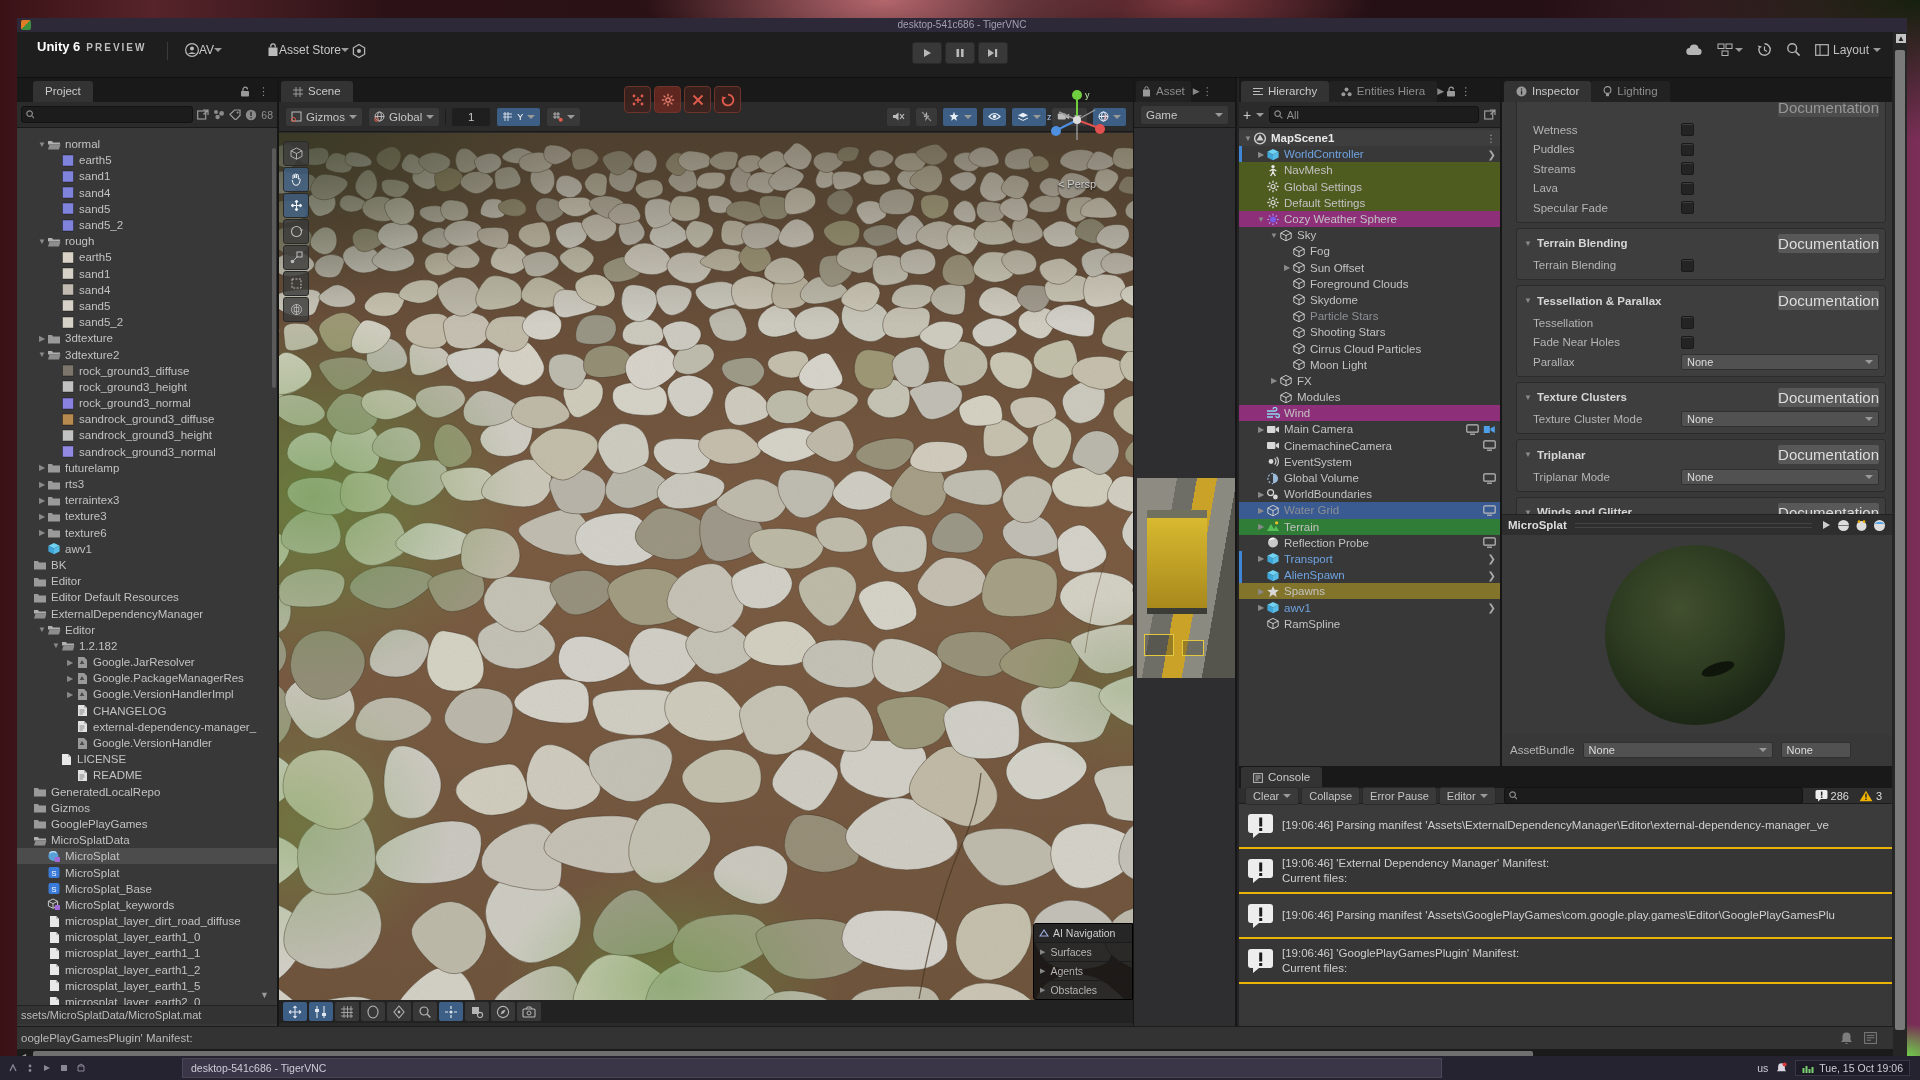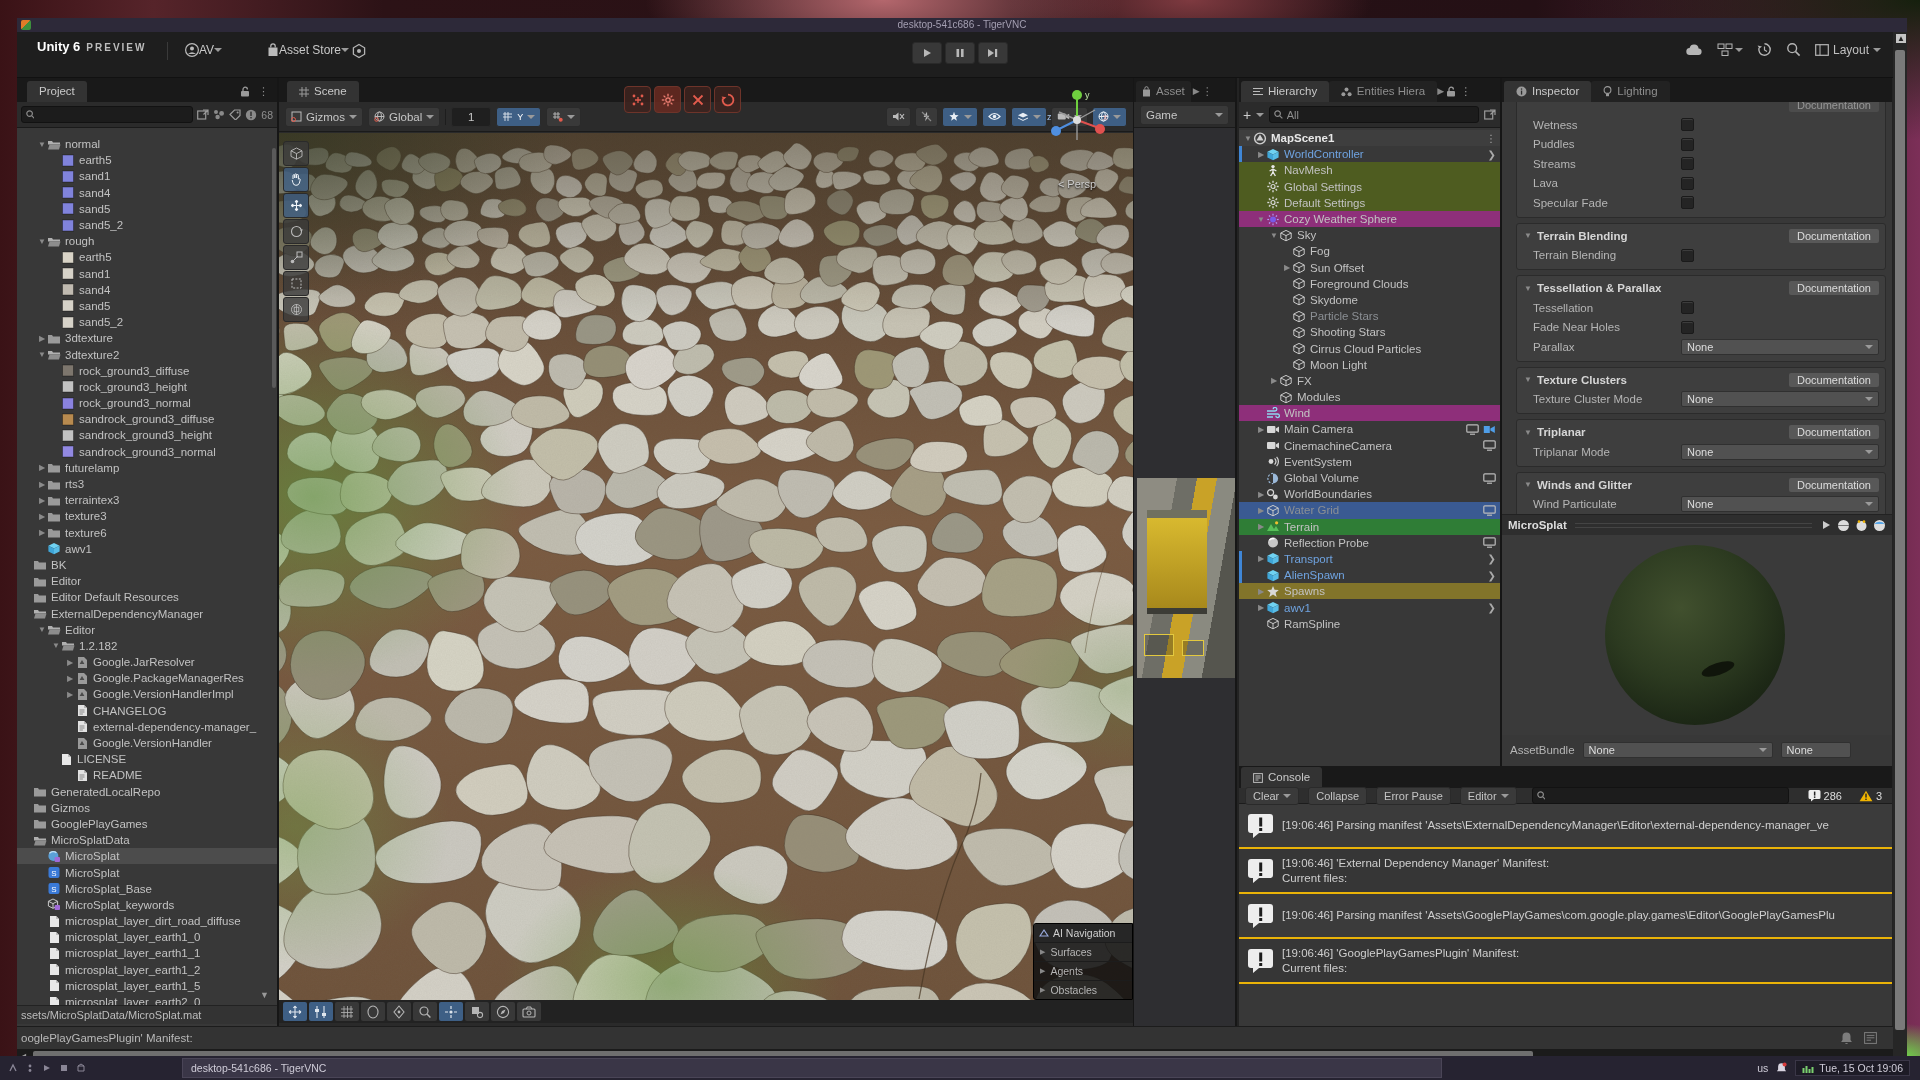--- a/index.html
+++ b/index.html
@@ -113,40 +113,40 @@
   .hrow.dimmed { color:#8b8f94; }
   .hrow .bar { position:absolute; left:0; top:0; width:3px; height:100%; background:#3f86d6; }
   .hrow .right-ics { margin-left:auto; display:flex; gap:4px; align-items:center; padding-right:4px; }
   .chev { color:#aaa; font-size:10px; }
 
   
   #inspector { left:1485px; top:60px; width:390px; height:688px; background:#383838; overflow:hidden; }
   .insp-box { background:#3e3e3e; border:1px solid #2b2b2b; border-radius:3px; margin:5px 6px 0 14px; padding:2px 0 4px; }
   .insp-hdr { display:flex; align-items:center; padding:3px 6px; }
   .insp-hdr .ttl { font-weight:bold; color:#d6d6d6; font-size:11.5px; margin-left:4px; }
-  .docbtn { margin-left:auto; background:#585858; border-radius:2px; color:#ddd; font-size:11px; padding:1px 8px; }
+  .docbtn { margin-left:auto; background:#585858; border-radius:2px; color:#ddd; font-size:15px; padding:1px 0; }
   .irow { display:flex; align-items:center; height:19.5px; padding:0 6px 0 16px; color:#b5b5b5; font-size:11.5px; }
   .irow .lbl { width:148px; flex:none; }
   .chk { width:13px; height:13px; background:#242424; border:1px solid #1a1a1a; border-radius:2px; box-shadow:inset 0 1px 0 #3c3c3c; }
   .sel-ctl { flex:1; background:#515151; border:1px solid #303030; border-radius:2px; height:16px;
     color:#ddd; font-size:11px; display:flex; align-items:center; padding:0 5px; }
   .sel-ctl .caret { margin-left:auto; }
   #preview-bar { position:absolute; left:0; top:436px; width:100%; height:21px; background:#2e2e2e;
     border-top:1px solid #222; display:flex; align-items:center; padding:0 6px; }
   #preview-area { position:absolute; left:0; top:457px; width:100%; height:200px; background:#3a3a3a; }
   #preview-sphere { position:absolute; left:103px; top:10px; width:180px; height:180px; border-radius:50%;
     background:radial-gradient(circle at 42% 35%, #41502e 0%, #2c3a20 45%, #1d2816 72%, #141b0f 100%); }
   #preview-sphere:after { content:""; position:absolute; left:96px; top:118px; width:34px; height:12px;
     background:#10150b; border-radius:50%; transform:rotate(-18deg); }
   #assetbundle-row { position:absolute; left:0; top:664px; width:100%; display:flex; align-items:center; padding:0 8px; gap:8px; }
 
   
   #console { left:1222px; top:748px; width:653px; height:260px; background:#383838; }
   #console-tabs { height:22px; background:#191919; display:flex; align-items:flex-end; }
-  #console-toolbar { height:16px; background:#2e2e2e; border-bottom:1px solid #1c1c1c; display:flex; align-items:center; gap:9px; padding:0 6px; }
+  #console-toolbar { height:16px; background:#2e2e2e; border-bottom:1px solid #1c1c1c; display:flex; align-items:center; gap:2px; padding:0 6px; }
   .cbtn { color:#c4c4c4; font-size:11px; padding:2px 7px; background:#3a3a3a; border:1px solid #2a2a2a; border-radius:3px; display:flex; gap:4px; align-items:center; }
   .crow { display:flex; gap:8px; padding:4px 8px; min-height:45px; align-items:center; border-bottom:2px solid #eab308; }
   .crow:nth-child(odd) { background:#3b3b3b; } .crow:nth-child(even) { background:#363636; }
   .ctext { color:#cfcfcf; font-size:11.5px; line-height:15px; white-space:nowrap; overflow:hidden; }
   .badge { display:flex; align-items:center; gap:3px; color:#ddd; font-size:11px; padding:0 4px; }
 
   
   #ustatus { left:0; top:1008px; width:1876px; height:23px; background:#333; border-top:1px solid #1c1c1c;
     color:#b9b9b9; font-size:11.5px; line-height:22px; padding-left:4px; }
   #hscroll { left:0; top:1031px; width:1876px; height:16px; background:#1b1b1b; }
@@ -254,21 +254,21 @@
             <line x1="5" y1="0.7" x2="5" y2="11.3" stroke="#b5b5b5"></line>
           </svg>
         <span>Layout</span>
           <span class="caret"></span>
       </span>
     </div>
   </div>
 
   <div id="project" class="abs">
     <div class="tabbar">
-      <div class="tab" style="margin-left:10px">
+      <div class="tab" style="margin-left:16px">
           <span>Project</span>
         </div>
       <div style="margin-left:auto;display:flex;gap:8px;padding:0 8px 4px 0;align-items:center">
         <span class="ibtn">
             <svg width="10" height="11">
               <rect x="1" y="5" width="8" height="5.5" rx="1" fill="#9a9a9a"></rect>
               <path d="M3 5 V3.4 a2.2 2.2 0 0 1 4.4 0" fill="none" stroke="#9a9a9a" stroke-width="1.3"></path>
             </svg>
           </span>
         <span class="dim" style="font-size:11px">⋮</span>
@@ -845,21 +845,21 @@
           <span>microsplat_layer_earth2_0</span>
         </div>
       </div>
     <div id="proj-scroll"></div>
     <div id="proj-downarrow">▼</div>
     <div id="project-status">ssets/MicroSplatData/MicroSplat.mat</div>
   </div>
 
   <div id="scene" class="abs">
     <div class="tabbar">
-      <div class="tab" style="margin-left:8px">
+      <div class="tab" style="margin-left:2px">
         <svg width="10" height="10">
             <path d="M3 0 V10 M7 0 V10 M0 3 H10 M0 7 H10" stroke="#9a9a9a"></path>
           </svg>
         <span>Scene</span>
       </div>
     </div>
     <div class="toolbar" id="scene-toolbar" style="gap:5px;padding:0 6px">
       <div class="stb-btn">
         <svg width="11" height="11">
             <rect x="1" y="1" width="9" height="9" fill="none" stroke="#bbb"></rect>

